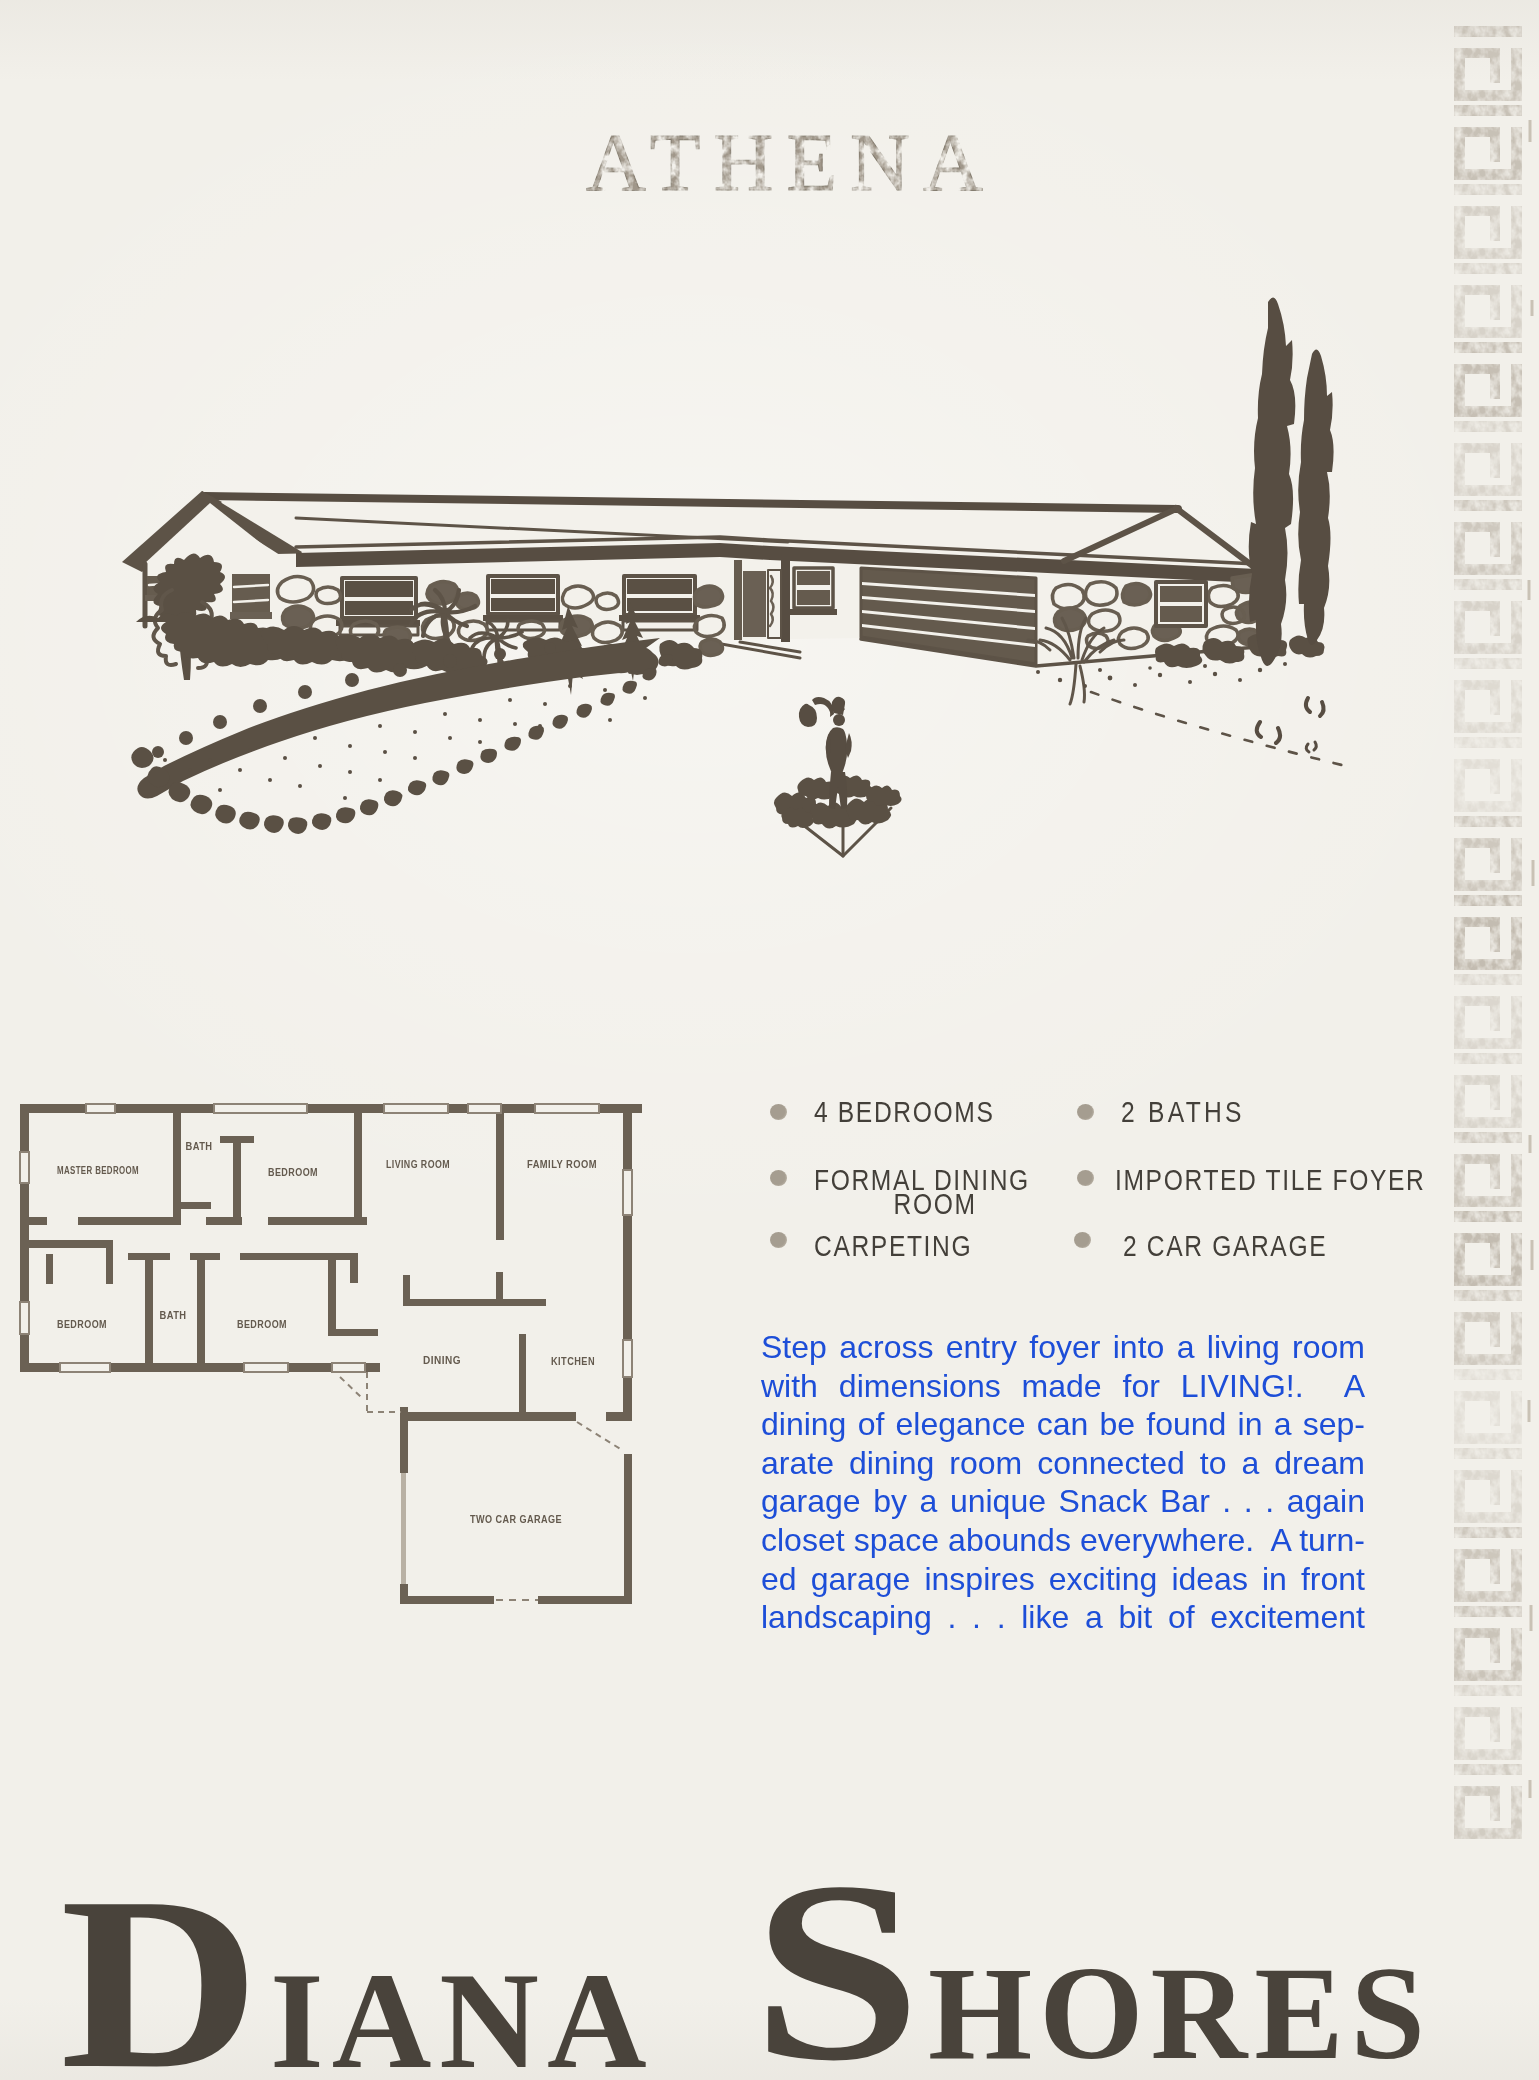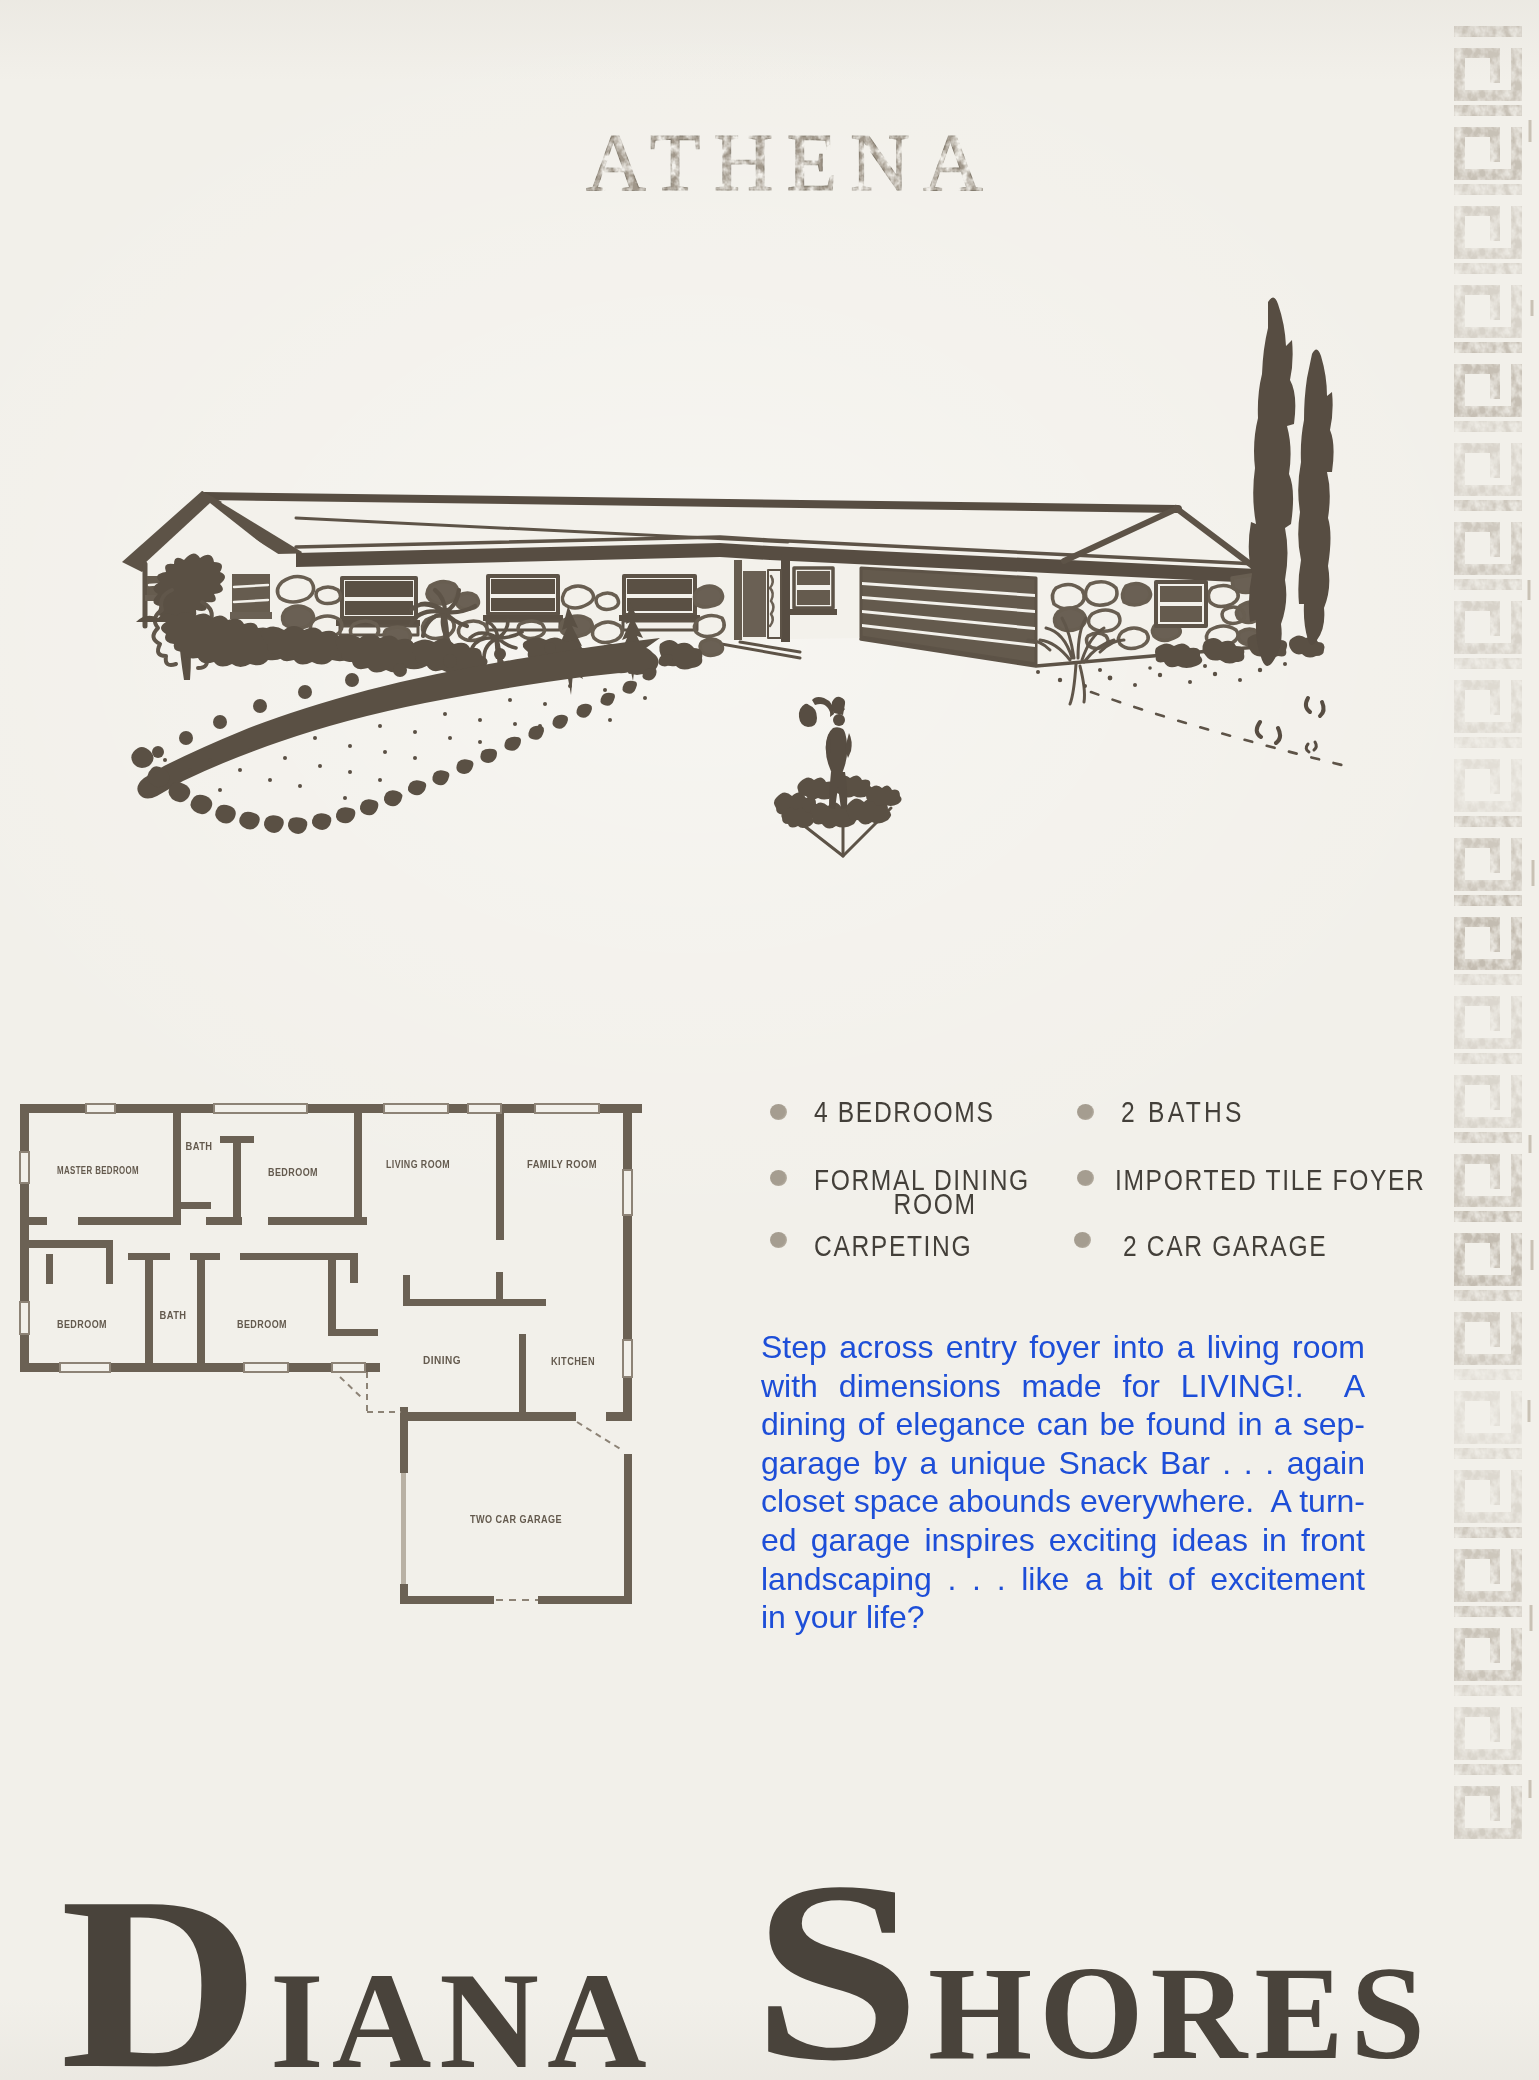--- a/index.html
+++ b/index.html
@@ -496,25 +496,25 @@
 
   <div class="abs bull" style="left:1066px;top:1232px;"></div>
 
   <div class="abs ft" style="left:1115px;top:1229px;">2 CAR GARAGE</div>
 </div>
 
 <div class="abs" id="para" style="left:761px;top:1328px;width:604px;font-size:32px;line-height:38.6px;color:#1d4ed8;">
   <div class="jline">Step across entry foyer into a living room</div>
   <div class="jline">with dimensions made for LIVING!.&nbsp; A</div>
   <div class="jline">dining of elegance can be found in a sep-</div>
+  <div class="jline">arate dining room connected to a dream</div>
   <div class="jline">garage by a unique Snack Bar . . . again</div>
   <div class="jline">closet space abounds everywhere.&nbsp; A turn-</div>
   <div class="jline">ed garage inspires exciting ideas in front</div>
   <div class="jline">landscaping . . . like a bit of excitement</div>
-  <div>in your life?</div>
 </div>
 
 <div class="abs" id="logo" style="left:0px;top:1880px;width:1539px;height:200px;font-family:'Liberation Serif',serif;color:#49433b;white-space:nowrap;font-weight:bold;">
 
   <span class="abs" style="left:60px;top:-39px;font-size:247px;transform:scaleX(1.12);transform-origin:0 0;">D</span>
   <span class="abs" style="left:270px;top:61px;font-size:138px;letter-spacing:8px;">IANA</span>
 
   <span class="abs" style="left:752px;top:-57px;font-size:258px;transform:scaleX(1.18);transform-origin:0 0;">S</span>
   <span class="abs" style="left:928px;top:56px;font-size:134px;letter-spacing:7px;">HORES</span>
 </div>

